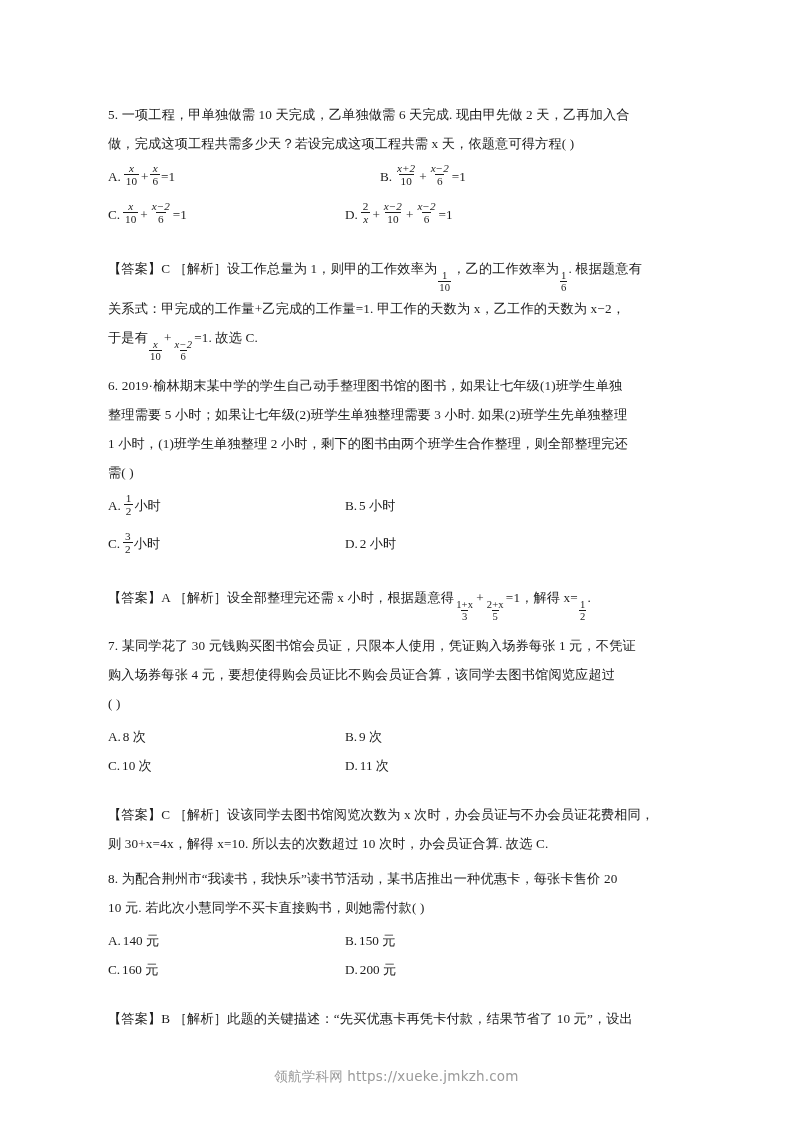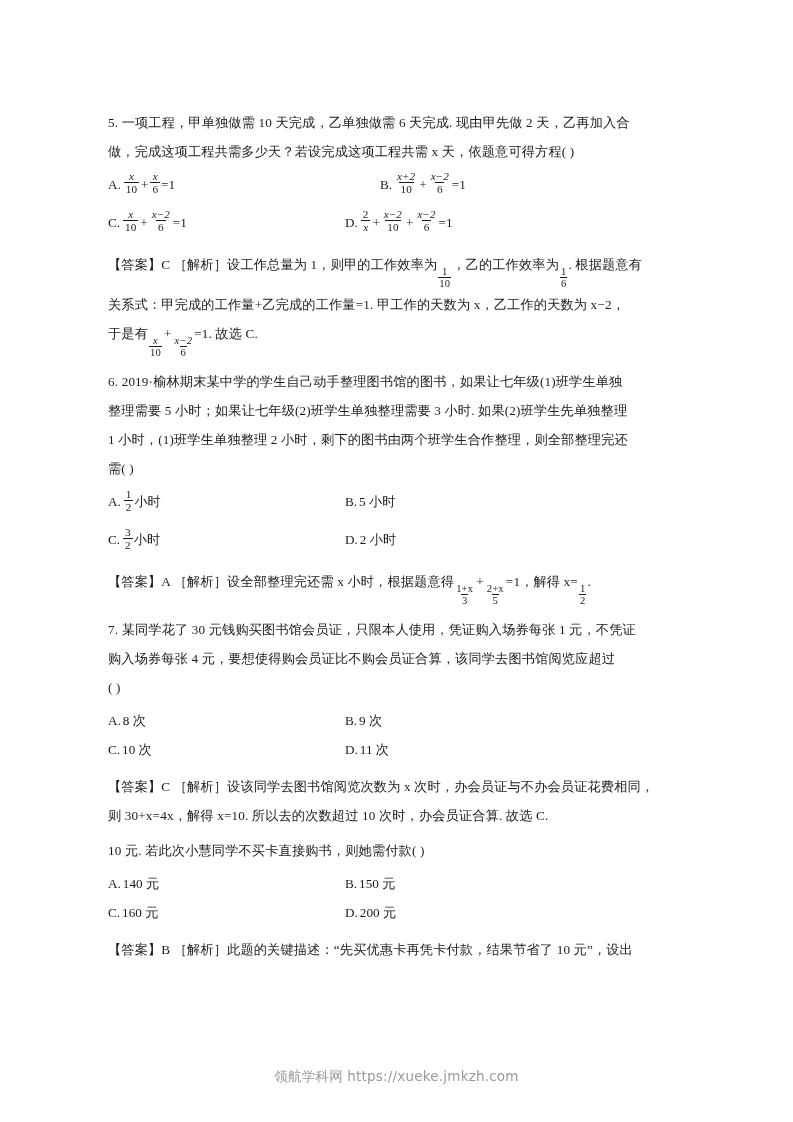--- a/index.html
+++ b/index.html
@@ -25,22 +25,22 @@
   
   .qline, .exline {
     font-size: 13.2px;
     line-height: 29px;
     letter-spacing: 0.15px;
     text-align: justify;
     text-align-last: left;
     white-space: nowrap;
   }
   .block { margin: 0 0 0 0; }
-  .q-block { margin-top: 12px; }
-  .ex-block { margin-top: 8px; }
+  .q-block { margin-top: 4px; }
+  .ex-block { margin-top: 20px; }
 
   
   .opt-row {
     display: flex;
     align-items: flex-start;
     line-height: 29px;
     font-size: 13.2px;
   }
   .opt-row.tall { line-height: 38px; align-items: center; }
   .opt-col-a { width: 237px; flex: 0 0 237px; }
@@ -305,20 +305,21 @@
       </div>
     </div>
   </div>
 
   <div class="block ex-block">
     <div class="exline">【答案】C  ［解析］设该同学去图书馆阅览次数为 x 次时，办会员证与不办会员证花费相同，</div>
     <div class="exline">则 30+x=4x，解得 x=10. 所以去的次数超过 10 次时，办会员证合算. 故选 C.</div>
   </div>
 
   <div class="block q-block" style="margin-top:6px;">
+    <div class="qline">8. 为配合荆州市“我读书，我快乐”读书节活动，某书店推出一种优惠卡，每张卡售价 20</div>
     <div class="qline">10 元. 若此次小慧同学不买卡直接购书，则她需付款(    )</div>
 
     <div class="opt-row" style="margin-top:4px;">
       <div class="opt-col-a">
         <span class="opt">
           <span class="lab">A.</span>
           <span>140 元</span>
         </span>
       </div>
       <div class="opt-col-b">

